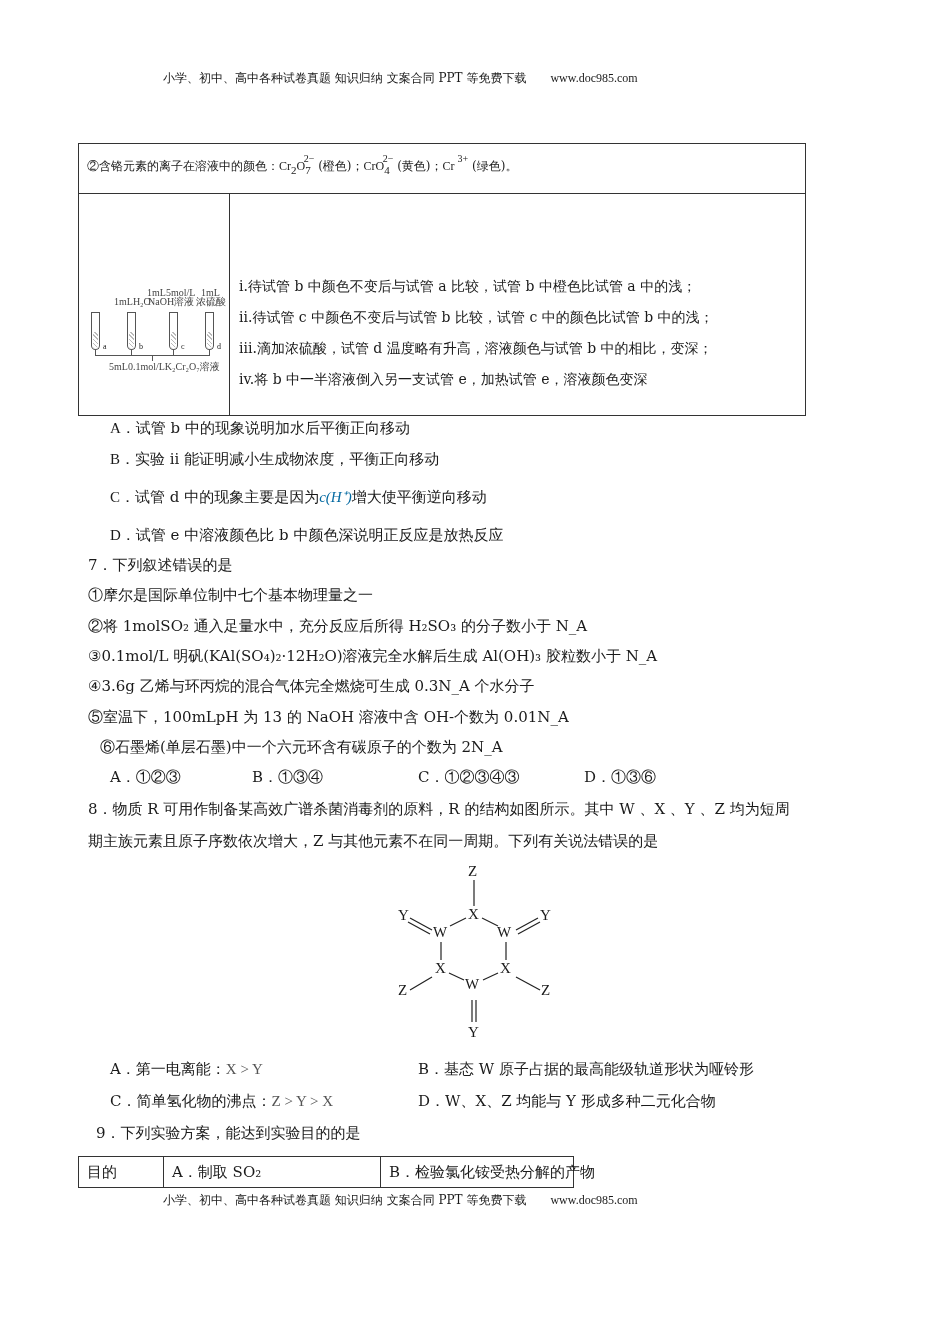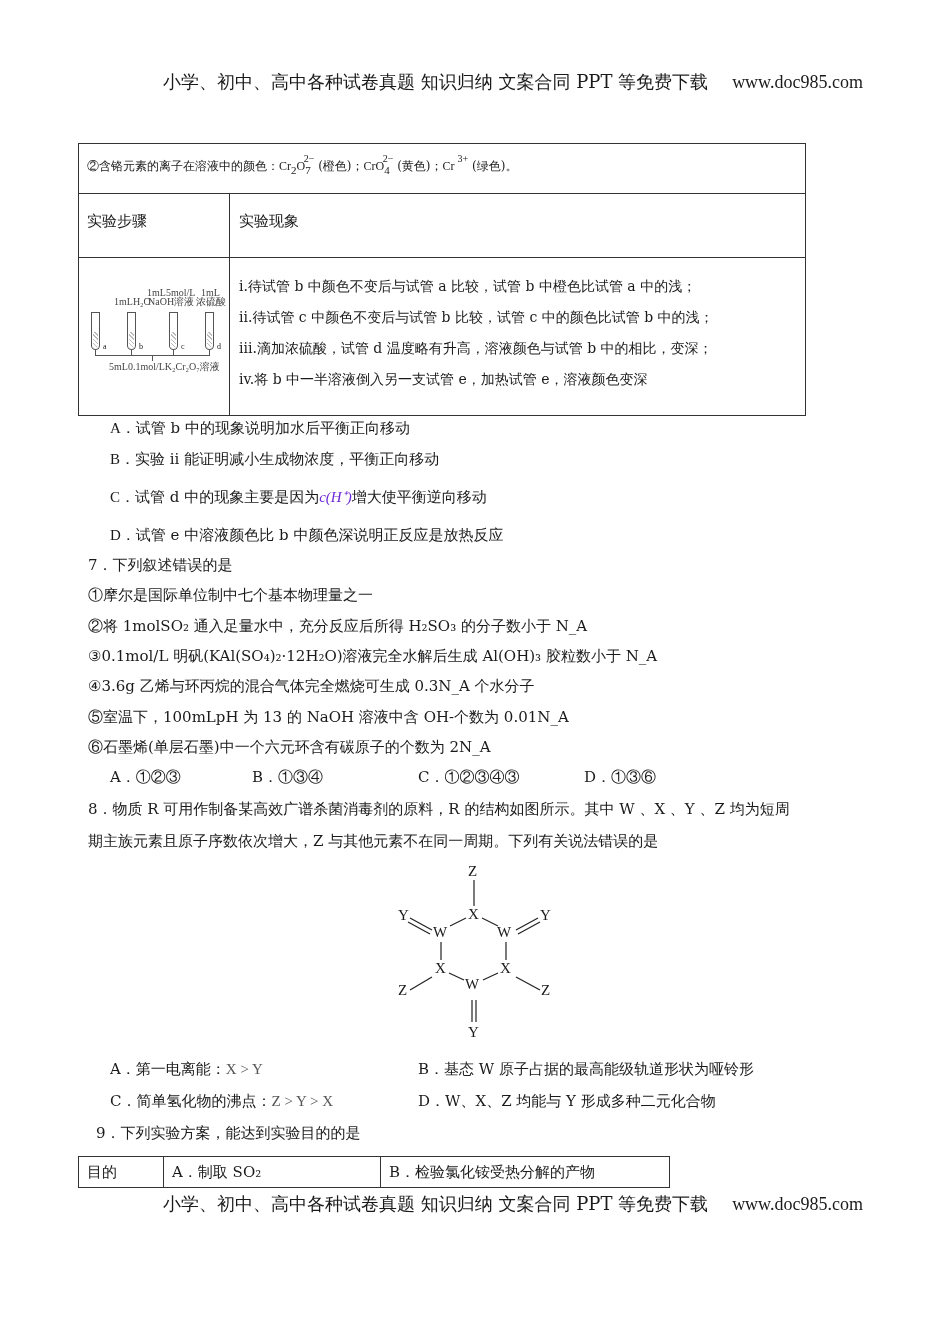--- a/index.html
+++ b/index.html
@@ -1,19 +1,19 @@
 <!DOCTYPE html>
 <html><head>
 <meta charset="utf-8">
 <style>
   * { margin:0; padding:0; box-sizing:border-box; }
   html, body { width:950px; height:1344px; background:#ffffff; }
   body { position:relative; font-family:"DejaVu Serif","Liberation Serif",serif; color:#1a1a1a; overflow:hidden; }
   .abs { position:absolute; }
-  .wm { font-size:18px; white-space:nowrap; color:#1a1a1a; }
+  .wm { font-size:12px; white-space:nowrap; color:#1a1a1a; }
   .wm .url { margin-left:24px; font-family:"Liberation Serif",serif; }
   .latin { font-family:"Liberation Serif",serif; }
 
   
   .t1 { left:78px; top:143px; width:728px; height:273px; border:1px solid #333; }
   .t1 .row1 { position:absolute; left:0; top:0; width:726px; height:50px; border-bottom:1px solid #333; }
   .t1 .row2 { position:absolute; left:0; top:50px; width:726px; height:64px; border-bottom:1px solid #333; }
   .t1 .vline { position:absolute; left:150px; top:50px; width:1px; height:221px; background:#333; }
   .t1 .note { position:absolute; left:8px; top:14px; font-size:12px; white-space:nowrap; }
   .t1 .note .ion { display:inline-block; position:relative; font-family:"Liberation Serif",serif; font-size:12px; }
@@ -33,39 +33,35 @@
 
   
   .q { position:absolute; font-size:15px; white-space:nowrap; }
   .q .ch { font-family:"Liberation Serif",serif; }
 
   
   .struct { position:absolute; left:380px; top:860px; width:200px; height:190px; }
   .struct .at { position:absolute; font-size:15px; font-family:"Liberation Serif",serif; }
 
   
-  .t2 { left:78px; top:1156px; width:592px; height:32px; border:1px solid #333; }
+  .t2 { left:78px; top:1156px; width:496px; height:32px; border:1px solid #333; }
   .t2 .c { position:absolute; top:0; height:30px; border-right:1px solid #333; font-size:15px; padding:6px 8px; white-space:nowrap; }
 </style>
 </head>
 <body>
 
 <div class="abs wm" style="left:163px; top:70px;">
   <span>小学、初中、高中各种试卷真题  知识归纳  文案合同  PPT 等免费下载</span><span class="url">www.doc985.com</span>
 </div>
 
 <div class="abs t1">
   <div class="row1">
     <div class="note">
       <span>②含铬元素的离子在溶液中的颜色：</span><span class="ion"><span>Cr</span><span class="sub">2</span><span>O</span><span class="sub">7</span><span class="sup" style="margin-left:-7px;">2−</span></span> <span>(橙色)</span><span>；</span><span class="ion"><span>CrO</span><span class="sub">4</span><span class="sup" style="margin-left:-7px;">2−</span></span> <span>(黄色)</span><span>；</span><span class="ion"><span>Cr</span> <span class="sup">3+</span></span> <span>(绿色)</span><span>。</span>
     </div>
-  </div>
-  <div class="row2">
-    <div class="hd" style="left:8px;">实验步骤</div>
-    <div class="hd" style="left:160px;">实验现象</div>
   </div>
   <div class="vline"></div>
 
   <div class="diagram">
     <div class="dlab" style="left:33px; top:33px;">1mLH₂O</div>
     <div class="dlab" style="left:66px; top:24px;">1mL5mol/L</div>
     <div class="dlab" style="left:67px; top:33px;font-family:Liberation Serif, serif;">NaOH溶液</div>
     <div class="dlab" style="left:120px; top:24px;">1mL</div>
     <div class="dlab" style="left:115px; top:33px;">浓硫酸</div>
 
@@ -101,33 +97,33 @@
   <div class="obs" style="top:196px;">iii.滴加浓硫酸，试管 d 温度略有升高，溶液颜色与试管 b 中的相比，变深；</div>
 </div>
 
 <div class="q" style="left:110px; top:419px;">
   <span class="ch">A．</span><span>试管 b 中的现象说明加水后平衡正向移动</span>
 </div>
 <div class="q" style="left:110px; top:450px;">
   <span class="ch">B．</span><span>实验 ii 能证明减小生成物浓度，平衡正向移动</span>
 </div>
 <div class="q" style="left:110px; top:486px;">
-  <span class="ch">C．</span><span>试管 d 中的现象主要是因为</span><span class="latin" style="font-style:italic; color:#6d28d9;">c(H⁺)</span><span>增大使平衡逆向移动</span>
+  <span class="ch">C．</span><span>试管 d 中的现象主要是因为</span><span class="latin" style="font-style:italic; color:#0369a1;">c(H⁺)</span><span>增大使平衡逆向移动</span>
 </div>
 <div class="q" style="left:110px; top:526px;">
   <span class="ch">D．</span><span>试管 e 中溶液颜色比 b 中颜色深说明正反应是放热反应</span>
 </div>
 
 <div class="q" style="left:88px; top:556px;">7．下列叙述错误的是</div>
 <div class="q" style="left:88px; top:586px;">①摩尔是国际单位制中七个基本物理量之一</div>
 <div class="q" style="left:88px; top:617px;">②将 1molSO₂ 通入足量水中，充分反应后所得 H₂SO₃ 的分子数小于 N_A</div>
 <div class="q" style="left:88px; top:647px;">③0.1mol/L 明矾(KAl(SO₄)₂·12H₂O)溶液完全水解后生成 Al(OH)₃ 胶粒数小于 N_A</div>
 <div class="q" style="left:88px; top:677px;">④3.6g 乙烯与环丙烷的混合气体完全燃烧可生成 0.3N_A 个水分子</div>
 <div class="q" style="left:88px; top:708px;">⑤室温下，100mLpH 为 13 的 NaOH 溶液中含 OH-个数为 0.01N_A</div>
-<div class="q" style="left:88px; top:738px;">⑥石墨烯(单层石墨)中一个六元环含有碳原子的个数为 2N_A</div>
+<div class="q" style="left:100px; top:738px;">⑥石墨烯(单层石墨)中一个六元环含有碳原子的个数为 2N_A</div>
 
 <div class="q" style="left:110px; top:768px;"><span>A．</span><span>①②③</span></div>
 <div class="q" style="left:252px; top:768px;"><span>B．</span><span>①③④</span></div>
 <div class="q" style="left:418px; top:768px;text-align:right;"><span>C．</span><span>①②③④③</span></div>
 <div class="q" style="left:584px; top:768px;"><span>D．</span><span>①③⑥</span></div>
 
 <div class="q" style="left:88px; top:800px;">8．物质 R 可用作制备某高效广谱杀菌消毒剂的原料，R 的结构如图所示。其中 W 、X 、Y 、Z 均为短周</div>
 <div class="q" style="left:88px; top:832px;">期主族元素且原子序数依次增大，Z 与其他元素不在同一周期。下列有关说法错误的是</div>
 
 <div class="struct">

